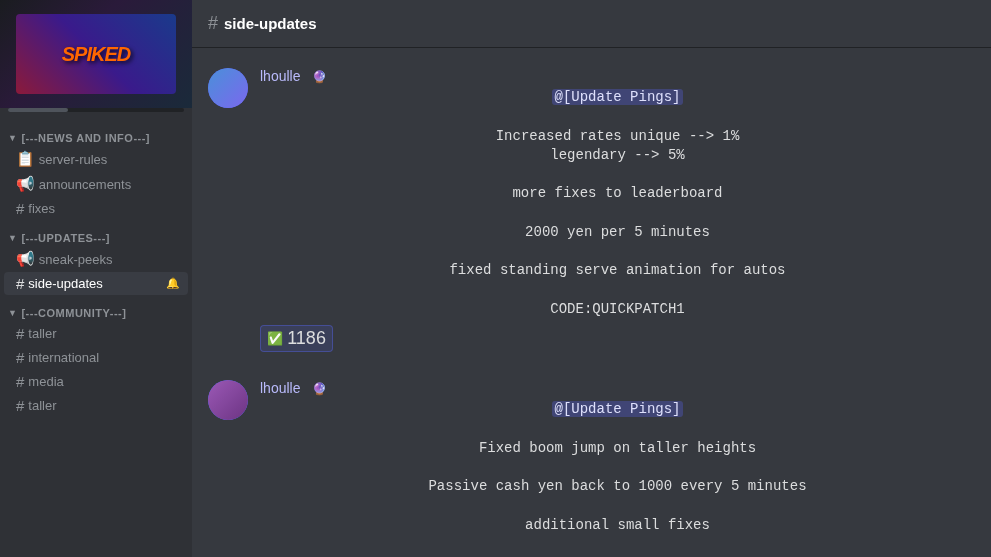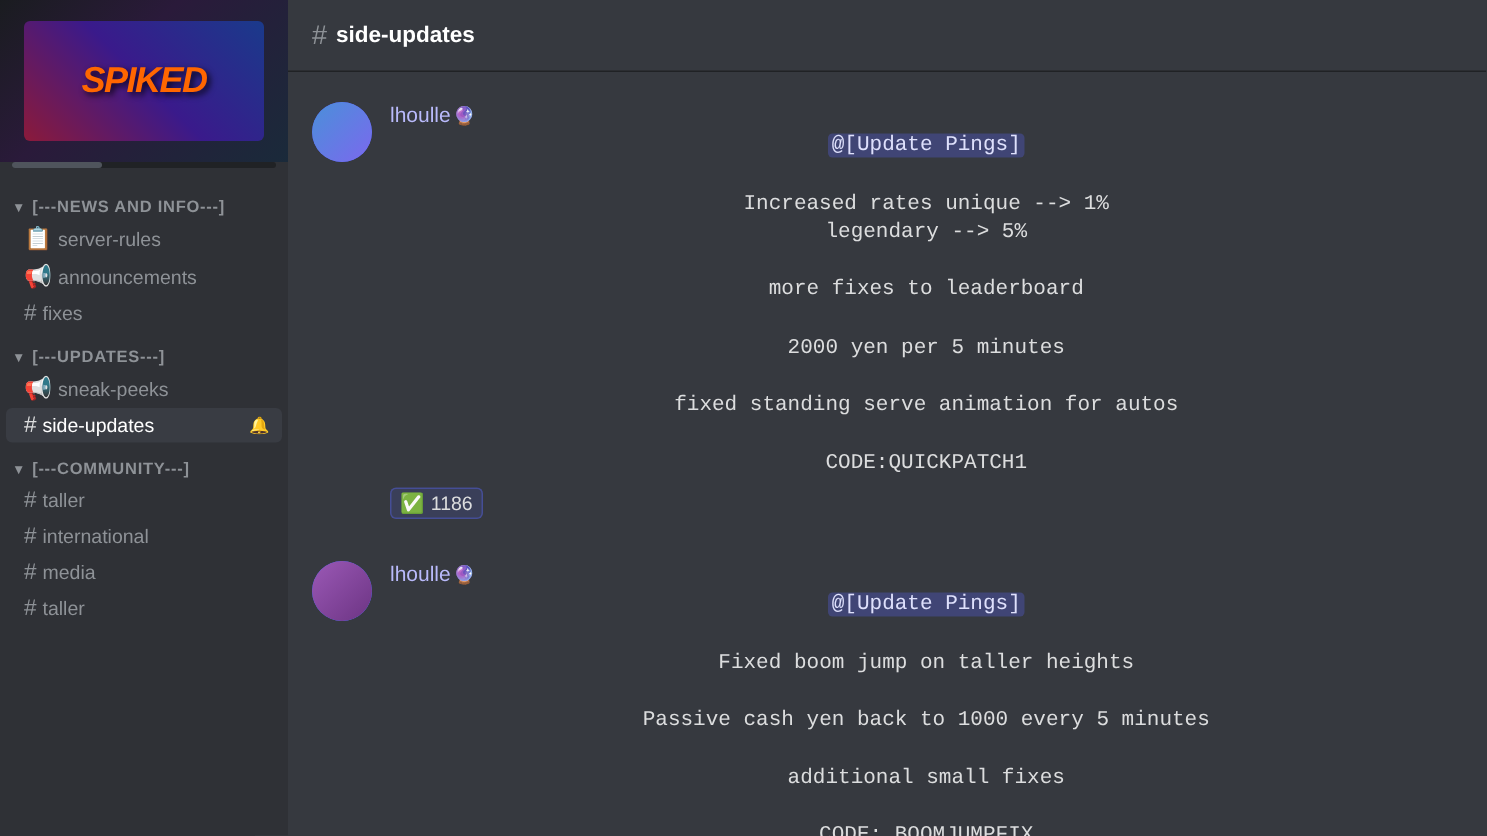--- a/index.html
+++ b/index.html
@@ -42,21 +42,21 @@
       position: relative;
     }
     .banner-image-area {
       width: 160px;
       height: 80px;
       background: linear-gradient(45deg, #8b1a3a, #3a1a8b, #1a3a8b);
       border-radius: 4px;
       display: flex;
       align-items: center;
       justify-content: center;
-      font-size: 24px;
+      font-size: 20px;
       font-weight: 900;
       color: #ff6600;
       text-shadow: 2px 2px 4px rgba(0,0,0,0.8);
       font-style: italic;
       letter-spacing: -1px;
     }
 
     .scrollbar-area {
       height: 4px;
       background: #2f3136;
@@ -217,21 +217,21 @@
     }
     .message-header {
       display: flex;
       align-items: baseline;
       margin-bottom: 4px;
     }
     .message-username {
       font-size: 14px;
       font-weight: 500;
       color: #c9cdfb;
-      margin-right: 0;
+      margin-right: 10px;
     }
     .message-username.purple {
       color: #b9bafb;
     }
     .emoji-tag {
       font-size: 12px;
       margin-left: 2px;
     }
 
     .mention {
@@ -261,21 +261,21 @@
       padding: 2px 6px;
       margin-top: 6px;
       font-size: 13px;
       cursor: pointer;
     }
     .reaction-emoji {
       margin-right: 4px;
     }
     .reaction-count {
       color: #dcddde;
-      font-size: 13px;
+      font-size: 18px;
     }
 
     .message-divider {
       height: 16px;
     }
   </style>
 </head>
 <body>
 
 <div class="sidebar">

